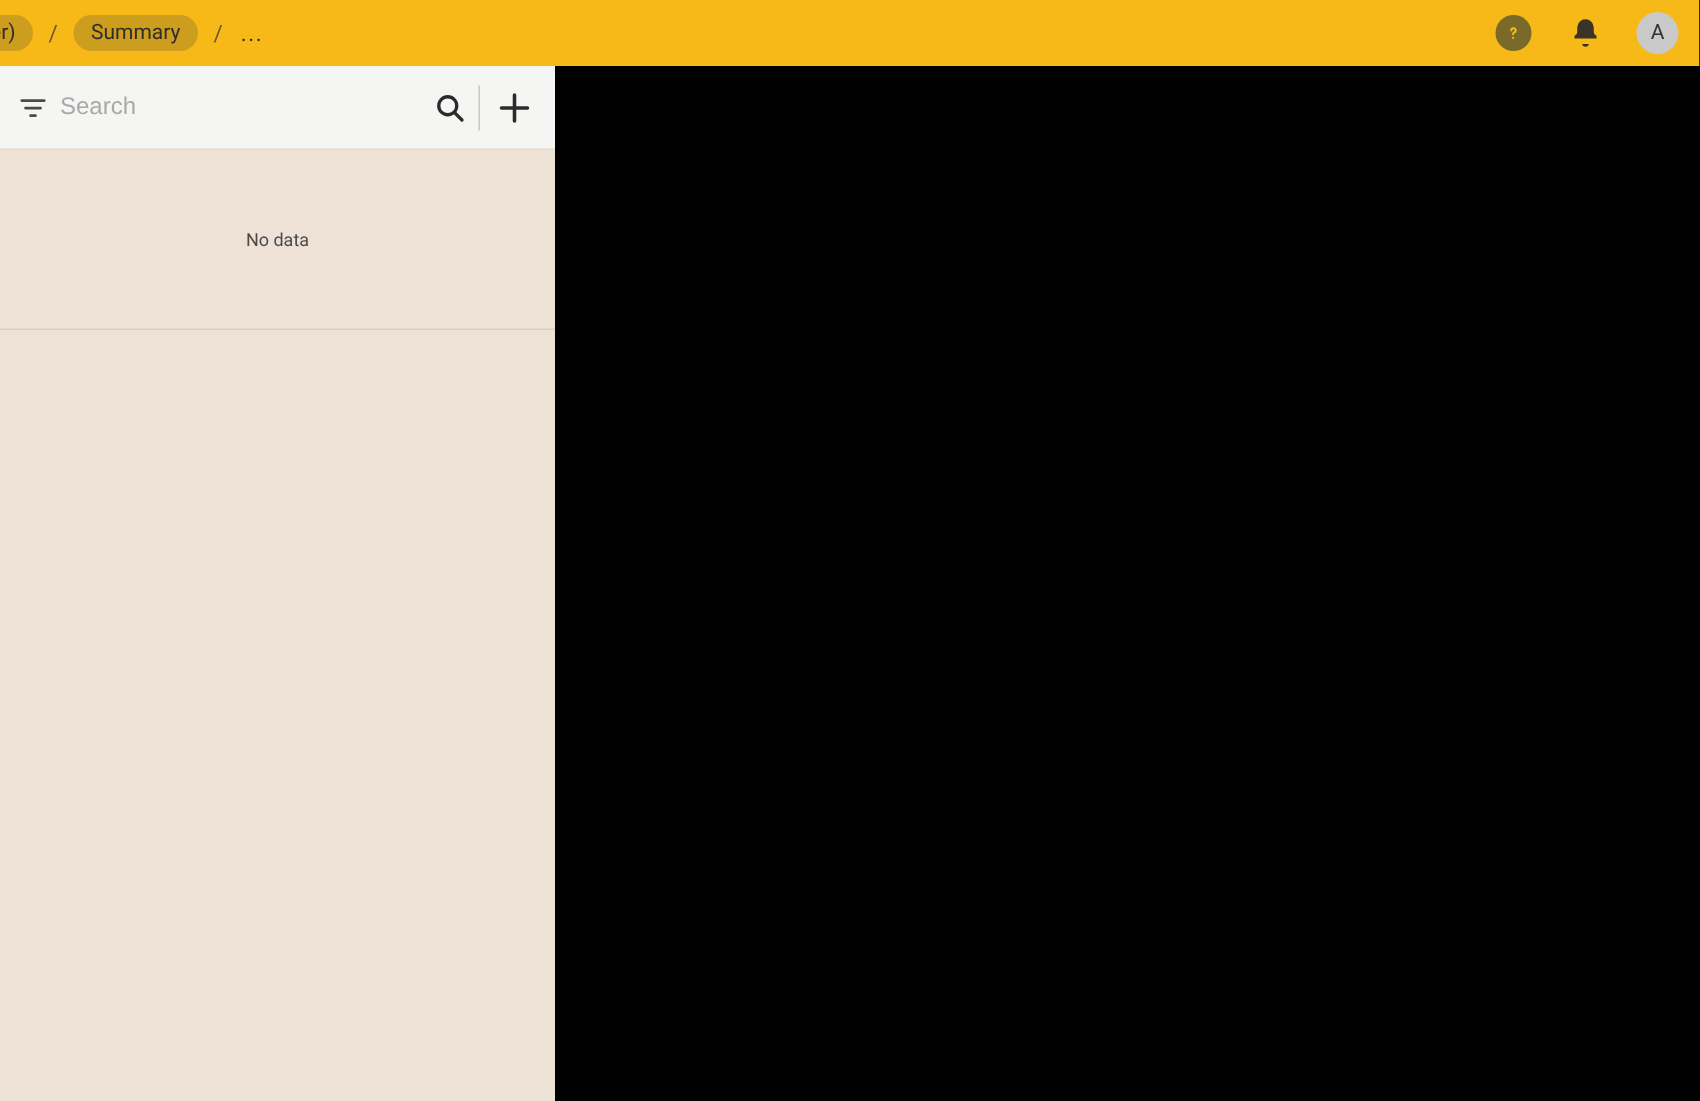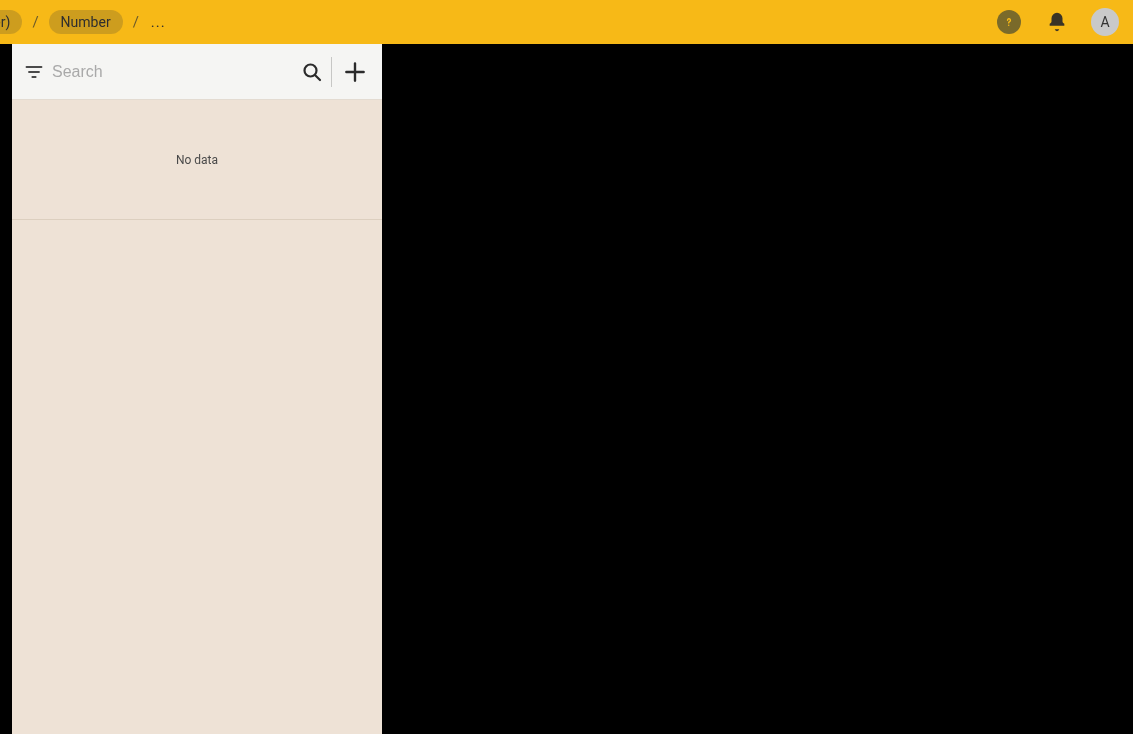--- a/index.html
+++ b/index.html
@@ -95,21 +95,20 @@
   .content {
     display: flex;
     height: calc(100% - 44px);
   }
   .side-panel {
     width: 370px;
     background: #eee2d6;
     display: flex;
     flex-direction: column;
     border-right: none;
-    margin-left: 12px;
   }
   .search-bar {
     height: 56px;
     background: #f5f5f3;
     display: flex;
     align-items: center;
     padding: 0 8px 0 8px;
     border-bottom: 1px solid #e3dbd1;
   }
   .filter-icon {
@@ -189,21 +188,21 @@
     background: #000;
   }
 </style>
 </head>
 <body>
 
 <div class="header">
   <div class="breadcrumb">
     <span class="crumb-pill truncated">jer)</span>
     <span class="crumb-sep">/</span>
-    <span class="crumb-pill">Number</span>
+    <span class="crumb-pill">Summary</span>
     <span class="crumb-sep">/</span>
     <span class="crumb-ellipsis">...</span>
   </div>
   <div class="header-actions">
     <div class="icon-btn">
       <div class="help-circle">
         <svg width="14" height="14" viewBox="0 0 24 24" fill="none">
           <path d="M9.5 9a2.5 2.5 0 1 1 3.5 2.3c-.9.4-1.5 1-1.5 2v.2" stroke="#f7b917" stroke-width="2.4" stroke-linecap="round"></path>
           <circle cx="11.5" cy="17.5" r="1.3" fill="#f7b917"></circle>
         </svg>

